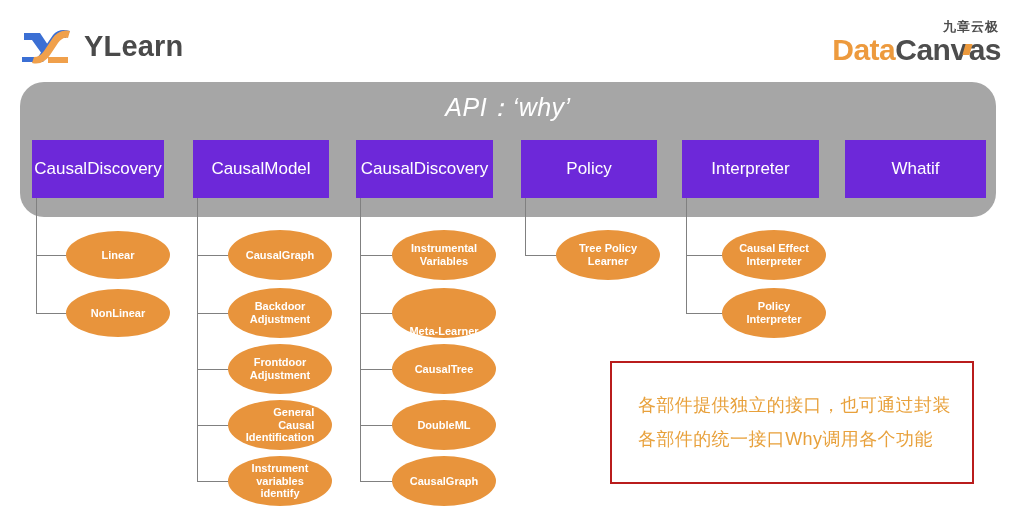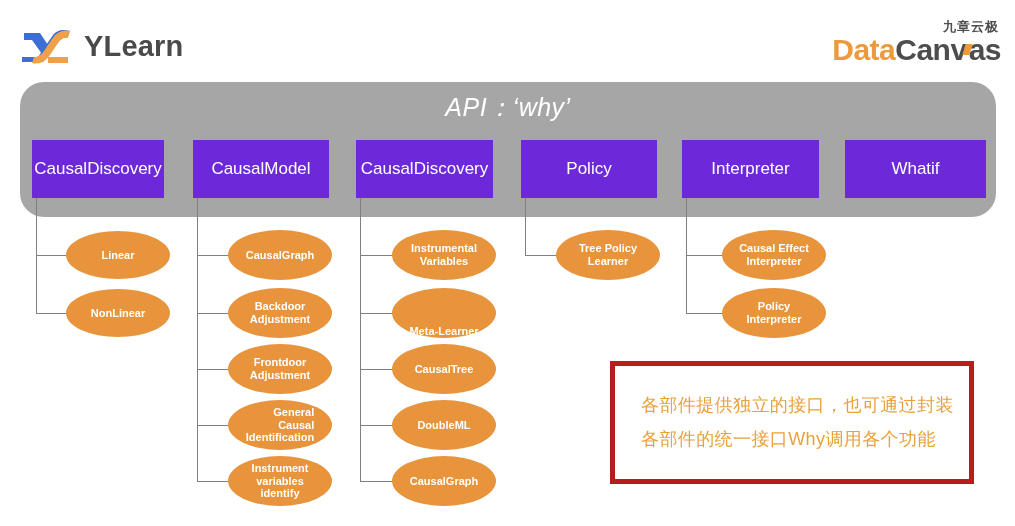--- a/index.html
+++ b/index.html
@@ -125,21 +125,21 @@
     line-height: 1.15;
     box-sizing: border-box;
     padding: 0 6px;
   }
 
   
   #note-box {
     position: absolute;
     left: 610px; top: 361px;
     width: 364px; height: 123px;
-    border: 5px solid #b91c1c;
+    border: 2px solid #b91c1c;
     box-sizing: border-box;
     background: #ffffff;
     display: flex;
     flex-direction: column;
     justify-content: center;
     padding: 0 26px;
   }
   #note-box .note-line {
     color: #E8A13C;
     font-size: 18px;

